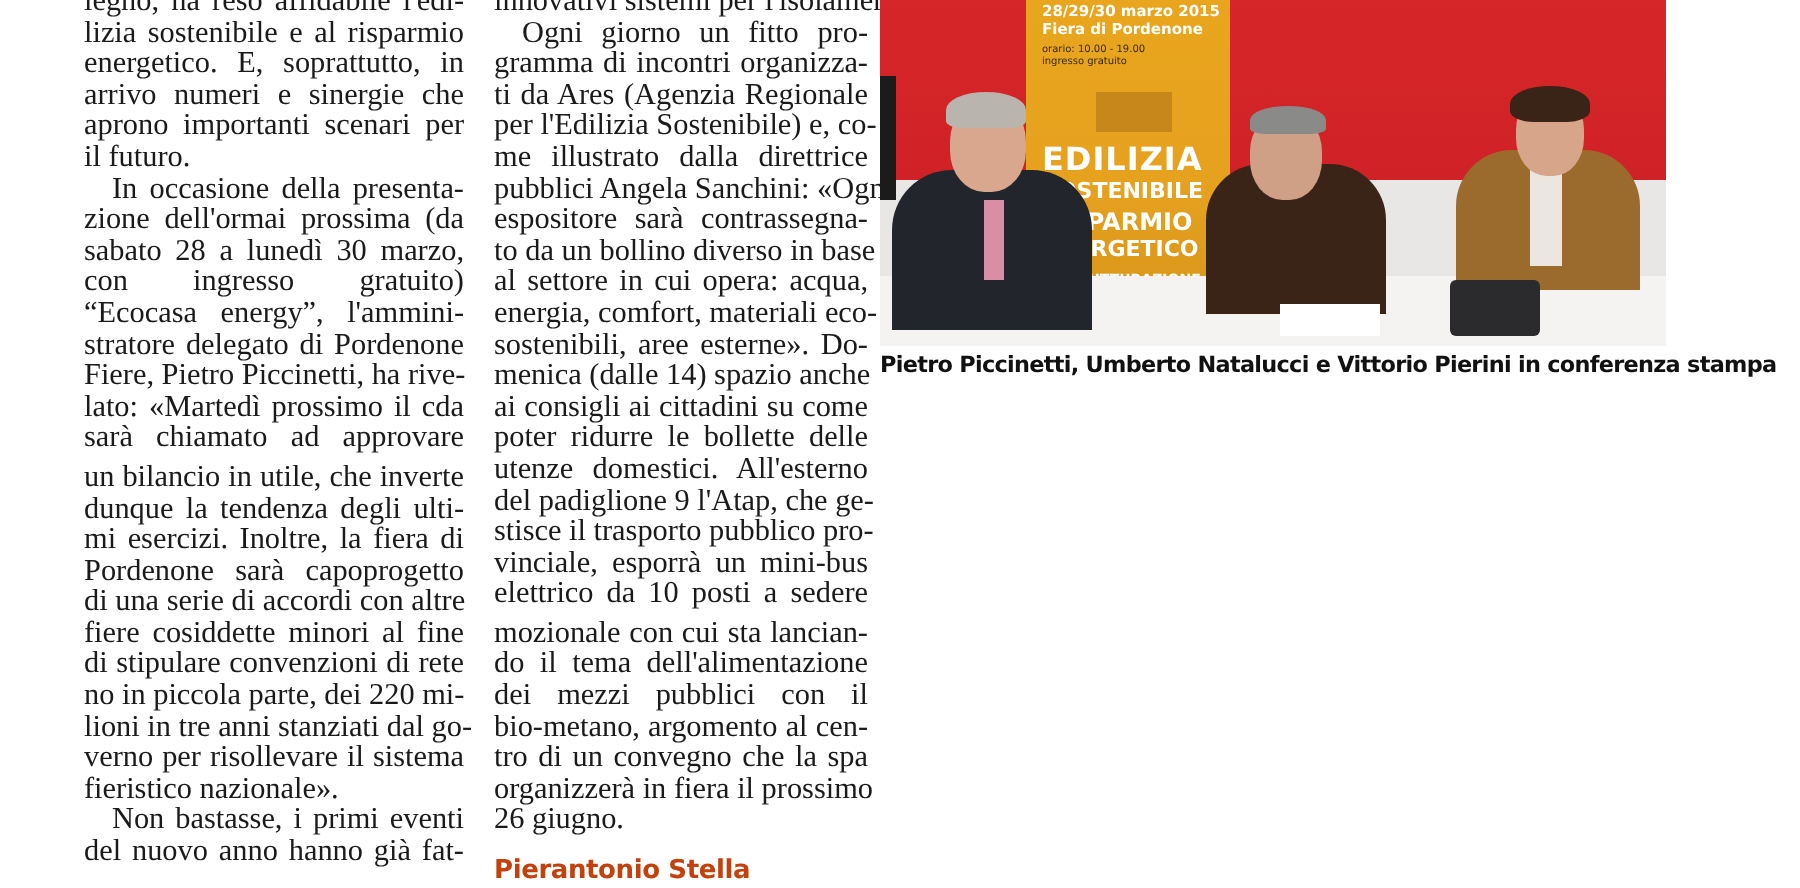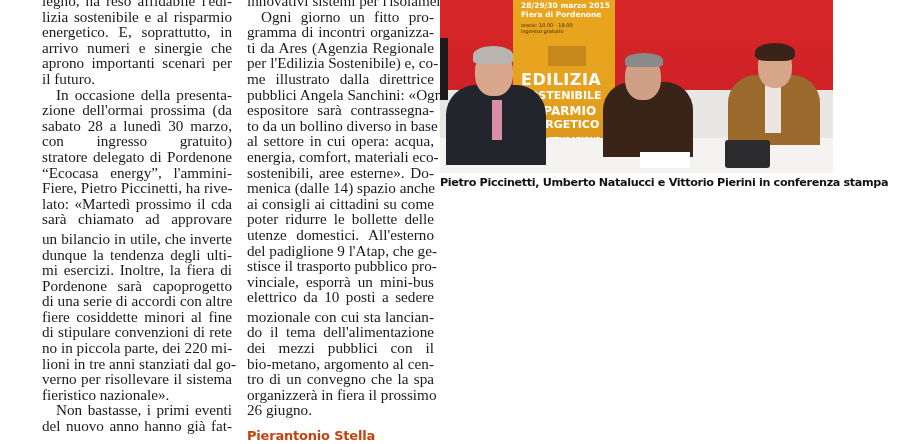--- a/index.html
+++ b/index.html
@@ -71,22 +71,22 @@
   <span class="line">legno, ha reso affidabile l'edi-</span>
   <span class="line">lizia sostenibile e al risparmio</span>
   <span class="line">energetico. E, soprattutto, in</span>
   <span class="line">arrivo numeri e sinergie che</span>
   <span class="line">aprono importanti scenari per</span>
   <span class="line last">il futuro.</span>
   <span class="line indent">In occasione della presenta-</span>
   <span class="line">zione dell'ormai prossima (da</span>
   <span class="line">sabato 28 a lunedì 30 marzo,</span>
   <span class="line">con ingresso gratuito)</span>
+  <span class="line">“Ecocasa energy”, l'ammini-</span>
   <span class="line">stratore delegato di Pordenone</span>
-  <span class="line">“Ecocasa energy”, l'ammini-</span>
   <span class="line">Fiere, Pietro Piccinetti, ha rive-</span>
   <span class="line">lato: «Martedì prossimo il cda</span>
   <span class="line">sarà chiamato ad approvare</span>
   <span class="gap"></span>
   <span class="line">un bilancio in utile, che inverte</span>
   <span class="line">dunque la tendenza degli ulti-</span>
   <span class="line">mi esercizi. Inoltre, la fiera di</span>
   <span class="line">Pordenone sarà capoprogetto</span>
   <span class="line">di una serie di accordi con altre</span>
   <span class="line">fiere cosiddette minori al fine</span>

